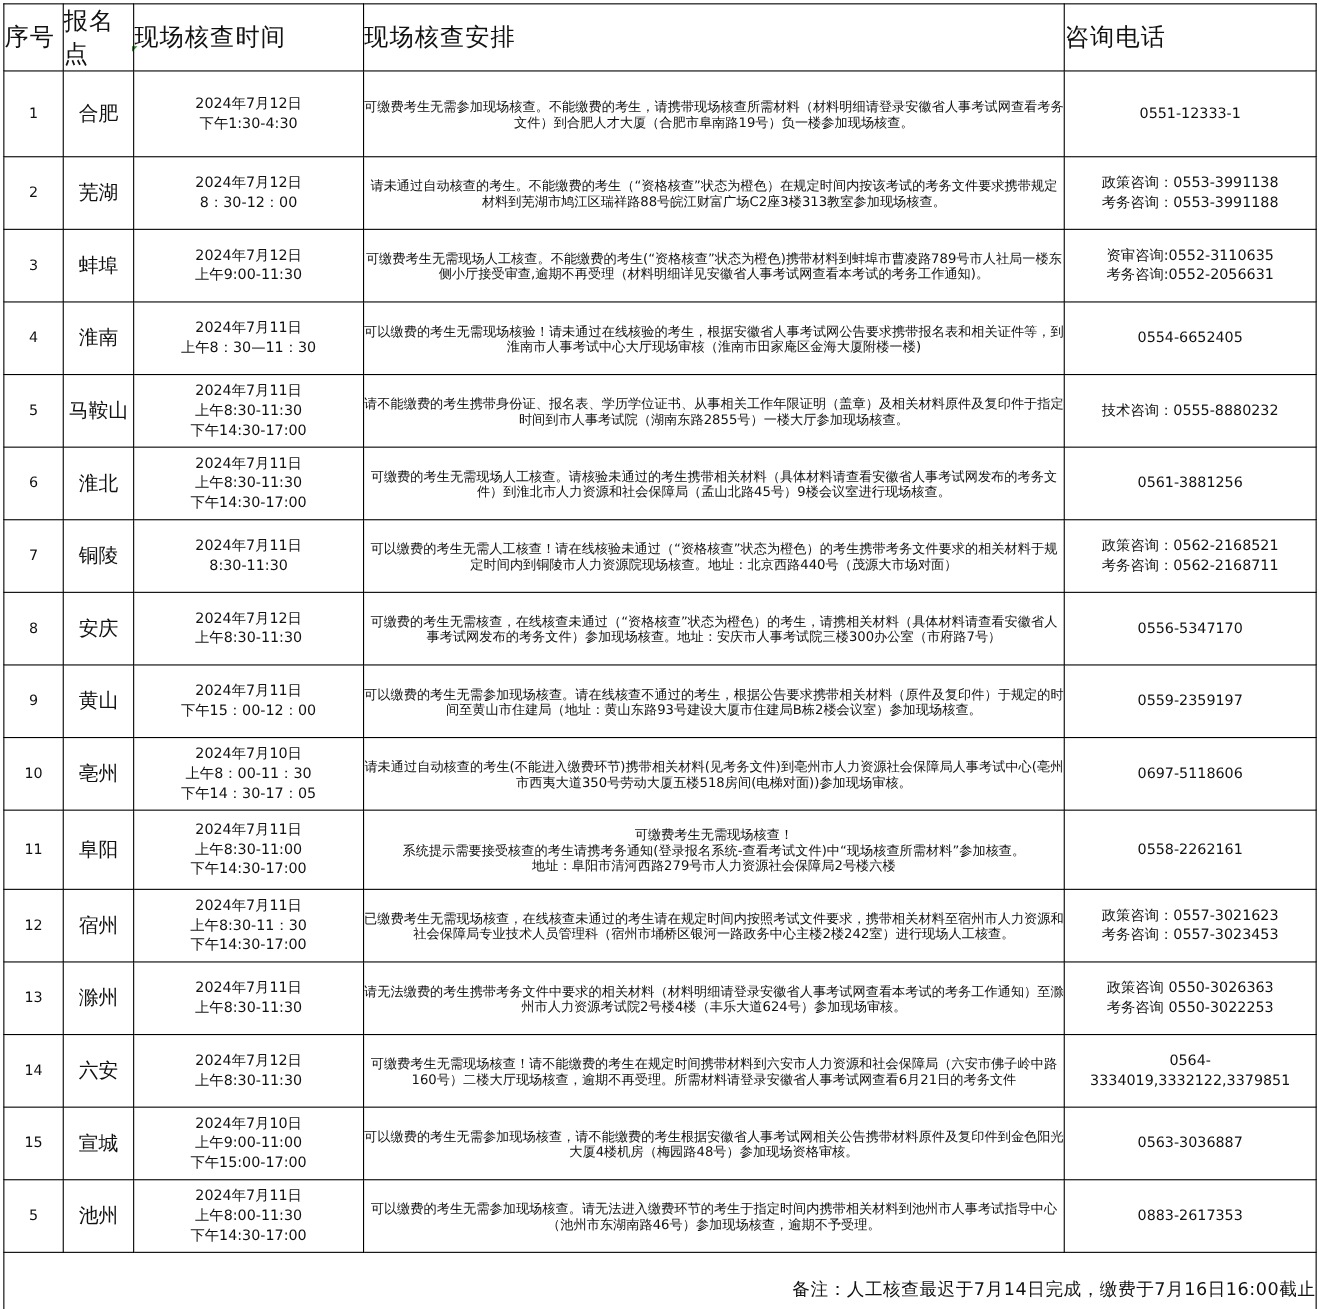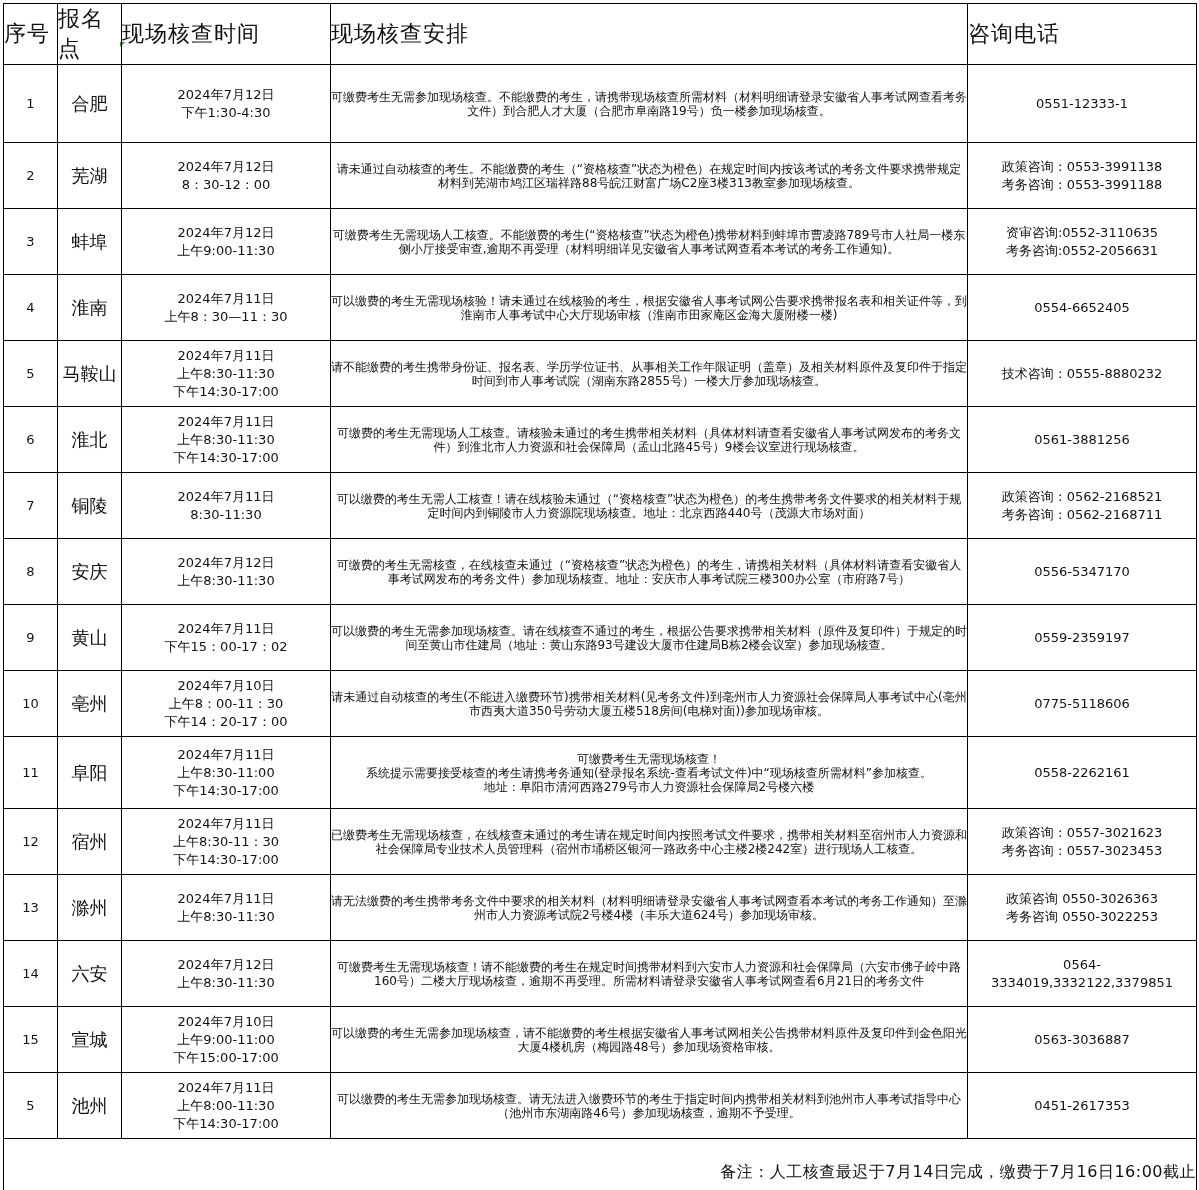--- a/index.html
+++ b/index.html
@@ -171,38 +171,38 @@
         <td class="desc">可缴费的考生无需核查，在线核查未通过（“资格核查”状态为橙色）的考生，请携相关材料（具体材料请查看安徽省人事考试网发布的考务文件）参加现场核查。地址：安庆市人事考试院三楼300办公室（市府路7号）</td>
         <td class="phone">
           <span class="line">0556-5347170</span>
         </td>
       </tr>
       <tr style="height: 66px;">
         <td class="num">9</td>
         <td class="site">黄山</td>
         <td class="time">
           <span class="line">2024年7月11日</span>
-          <span class="line">下午15：00-17：02</span>
+          <span class="line">下午15：00-12：00</span>
         </td>
         <td class="desc">可以缴费的考生无需参加现场核查。请在线核查不通过的考生，根据公告要求携带相关材料（原件及复印件）于规定的时间至黄山市住建局（地址：黄山东路93号建设大厦市住建局B栋2楼会议室）参加现场核查。</td>
         <td class="phone">
           <span class="line">0559-2359197</span>
         </td>
       </tr>
       <tr style="height: 66px;">
         <td class="num">10</td>
         <td class="site">亳州</td>
         <td class="time">
           <span class="line">2024年7月10日</span>
           <span class="line">上午8：00-11：30</span>
-          <span class="line">下午14：20-17：00</span>
+          <span class="line">下午14：30-17：05</span>
         </td>
         <td class="desc">请未通过自动核查的考生(不能进入缴费环节)携带相关材料(见考务文件)到亳州市人力资源社会保障局人事考试中心(亳州市西夷大道350号劳动大厦五楼518房间(电梯对面))参加现场审核。</td>
         <td class="phone">
-          <span class="line">0775-5118606</span>
+          <span class="line">0697-5118606</span>
         </td>
       </tr>
       <tr style="height: 72px;">
         <td class="num">11</td>
         <td class="site">阜阳</td>
         <td class="time">
           <span class="line">2024年7月11日</span>
           <span class="line">上午8:30-11:00</span>
           <span class="line">下午14:30-17:00</span>
         </td>
@@ -271,21 +271,21 @@
       <tr style="height: 66px;">
         <td class="num">5</td>
         <td class="site">池州</td>
         <td class="time">
           <span class="line">2024年7月11日</span>
           <span class="line">上午8:00-11:30</span>
           <span class="line">下午14:30-17:00</span>
         </td>
         <td class="desc">可以缴费的考生无需参加现场核查。请无法进入缴费环节的考生于指定时间内携带相关材料到池州市人事考试指导中心（池州市东湖南路46号）参加现场核查，逾期不予受理。</td>
         <td class="phone">
-          <span class="line">0451-2617353</span>
+          <span class="line">0883-2617353</span>
         </td>
       </tr>
     </tbody>
   <tfoot>
     <tr>
       <td class="note" colspan="5">备注：人工核查最迟于7月14日完成，缴费于7月16日16:00截止</td>
     </tr>
   </tfoot>
 </table>
 

